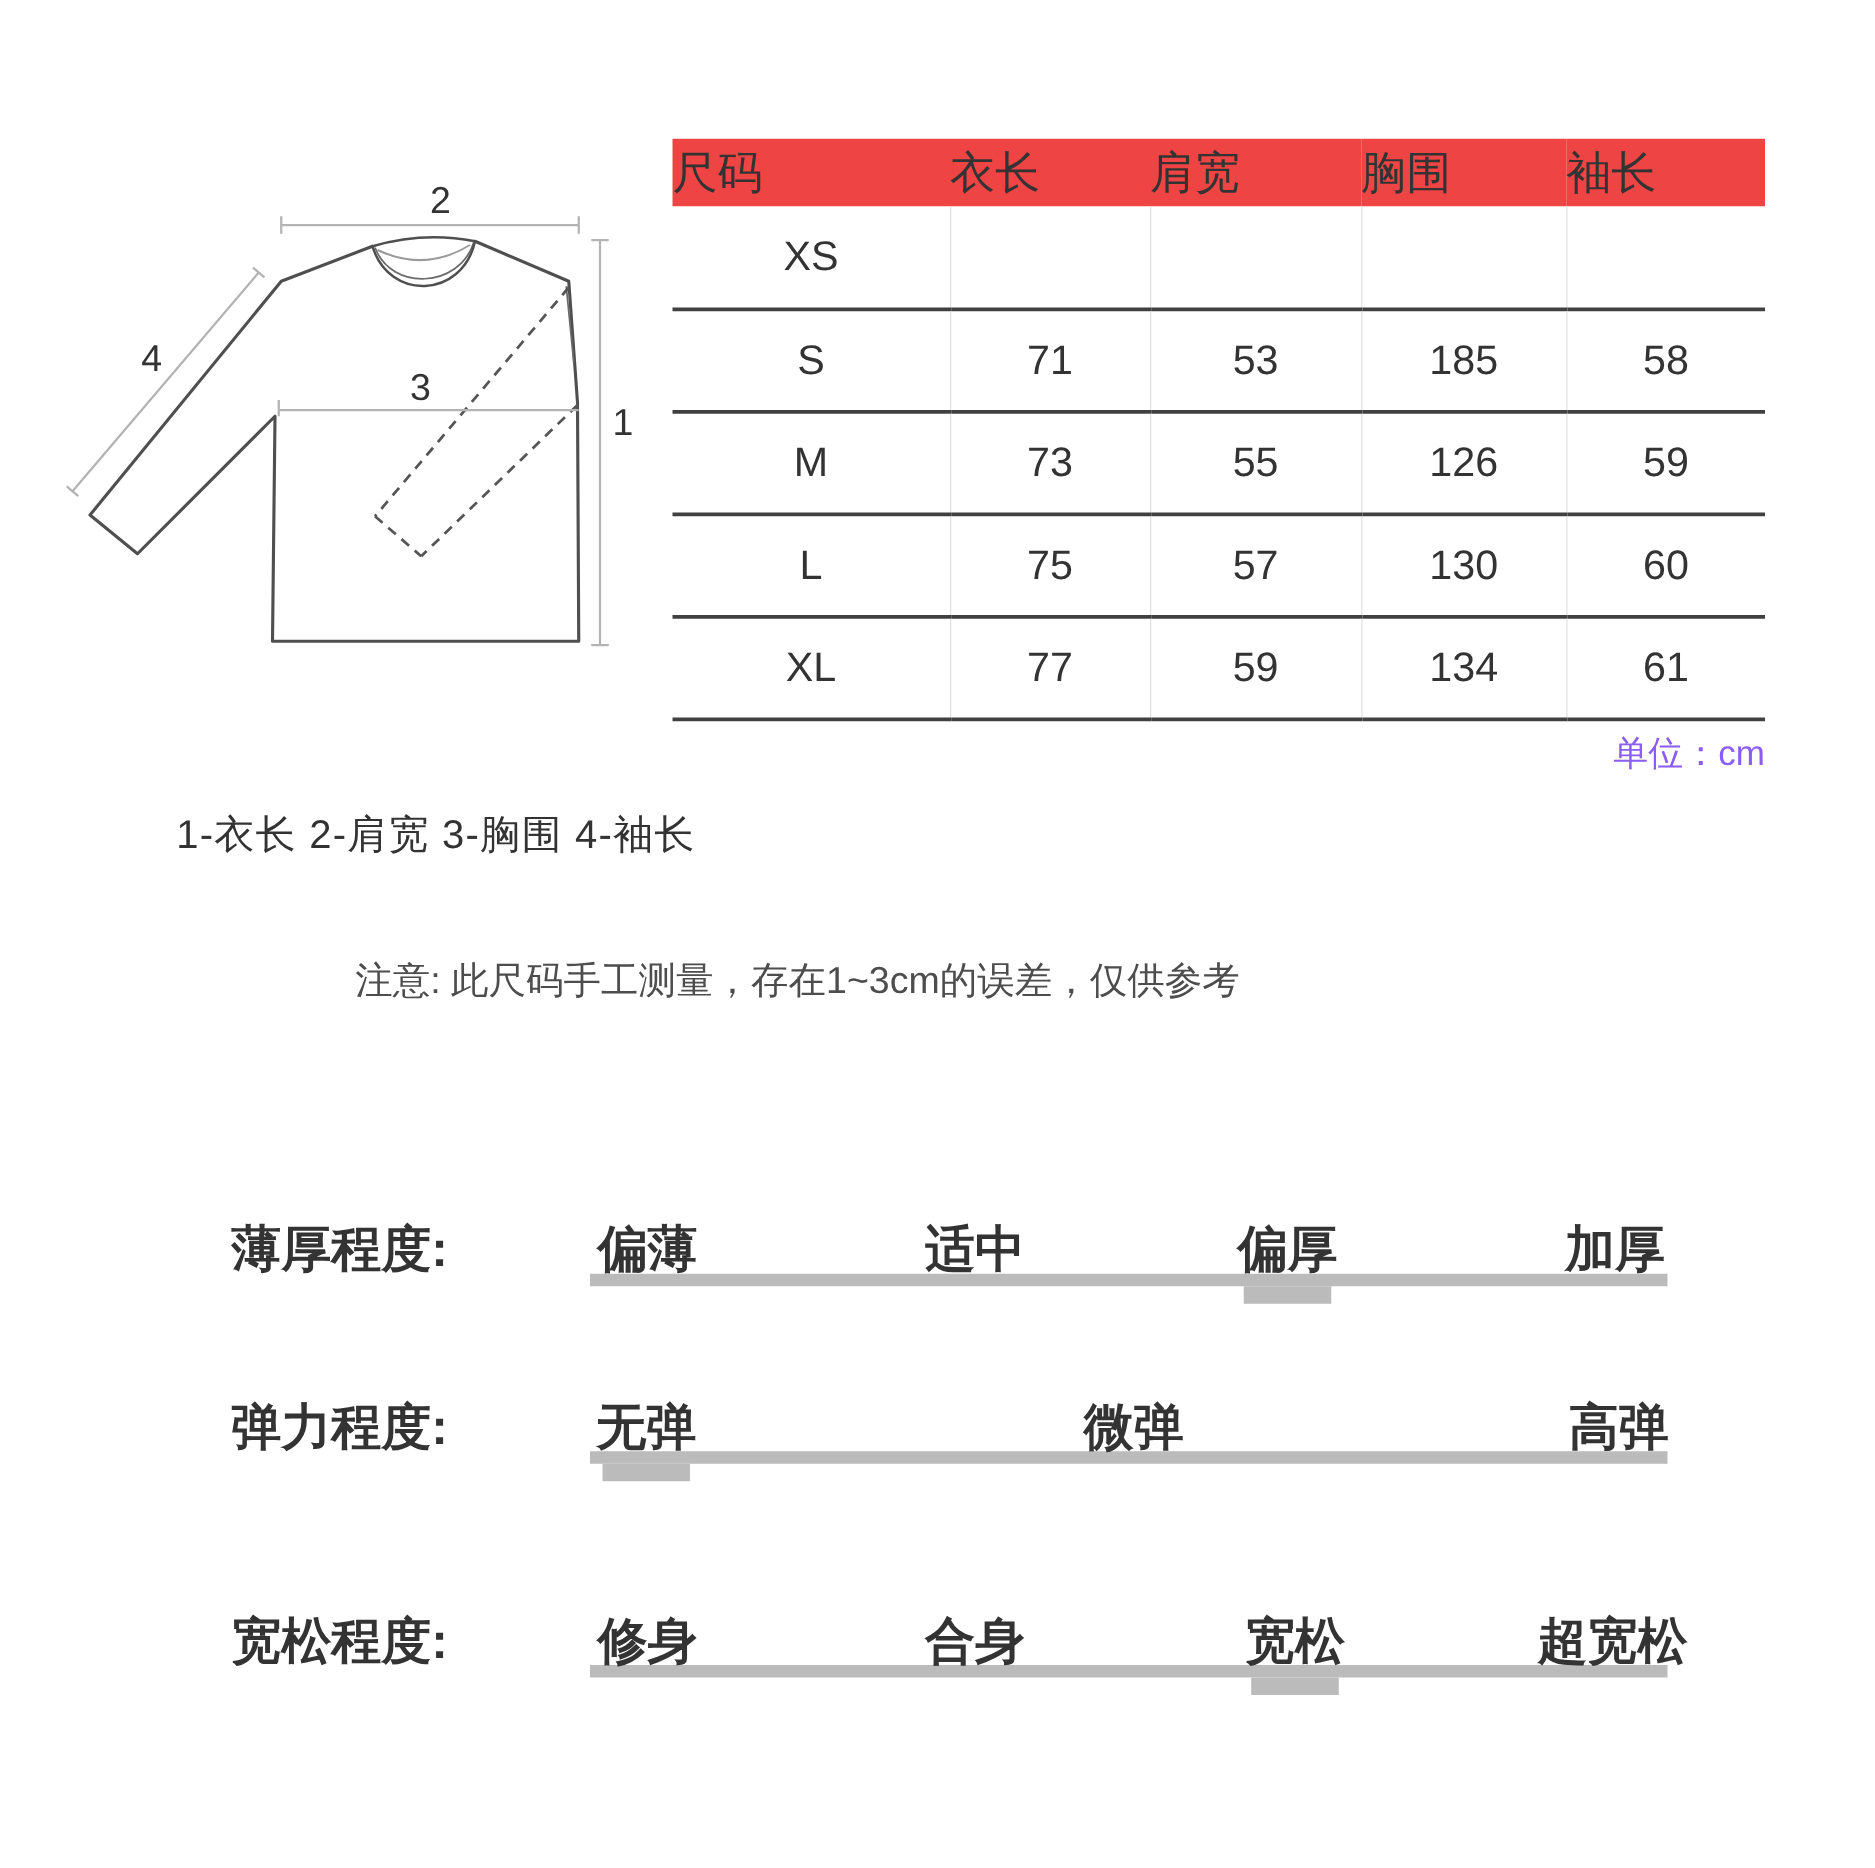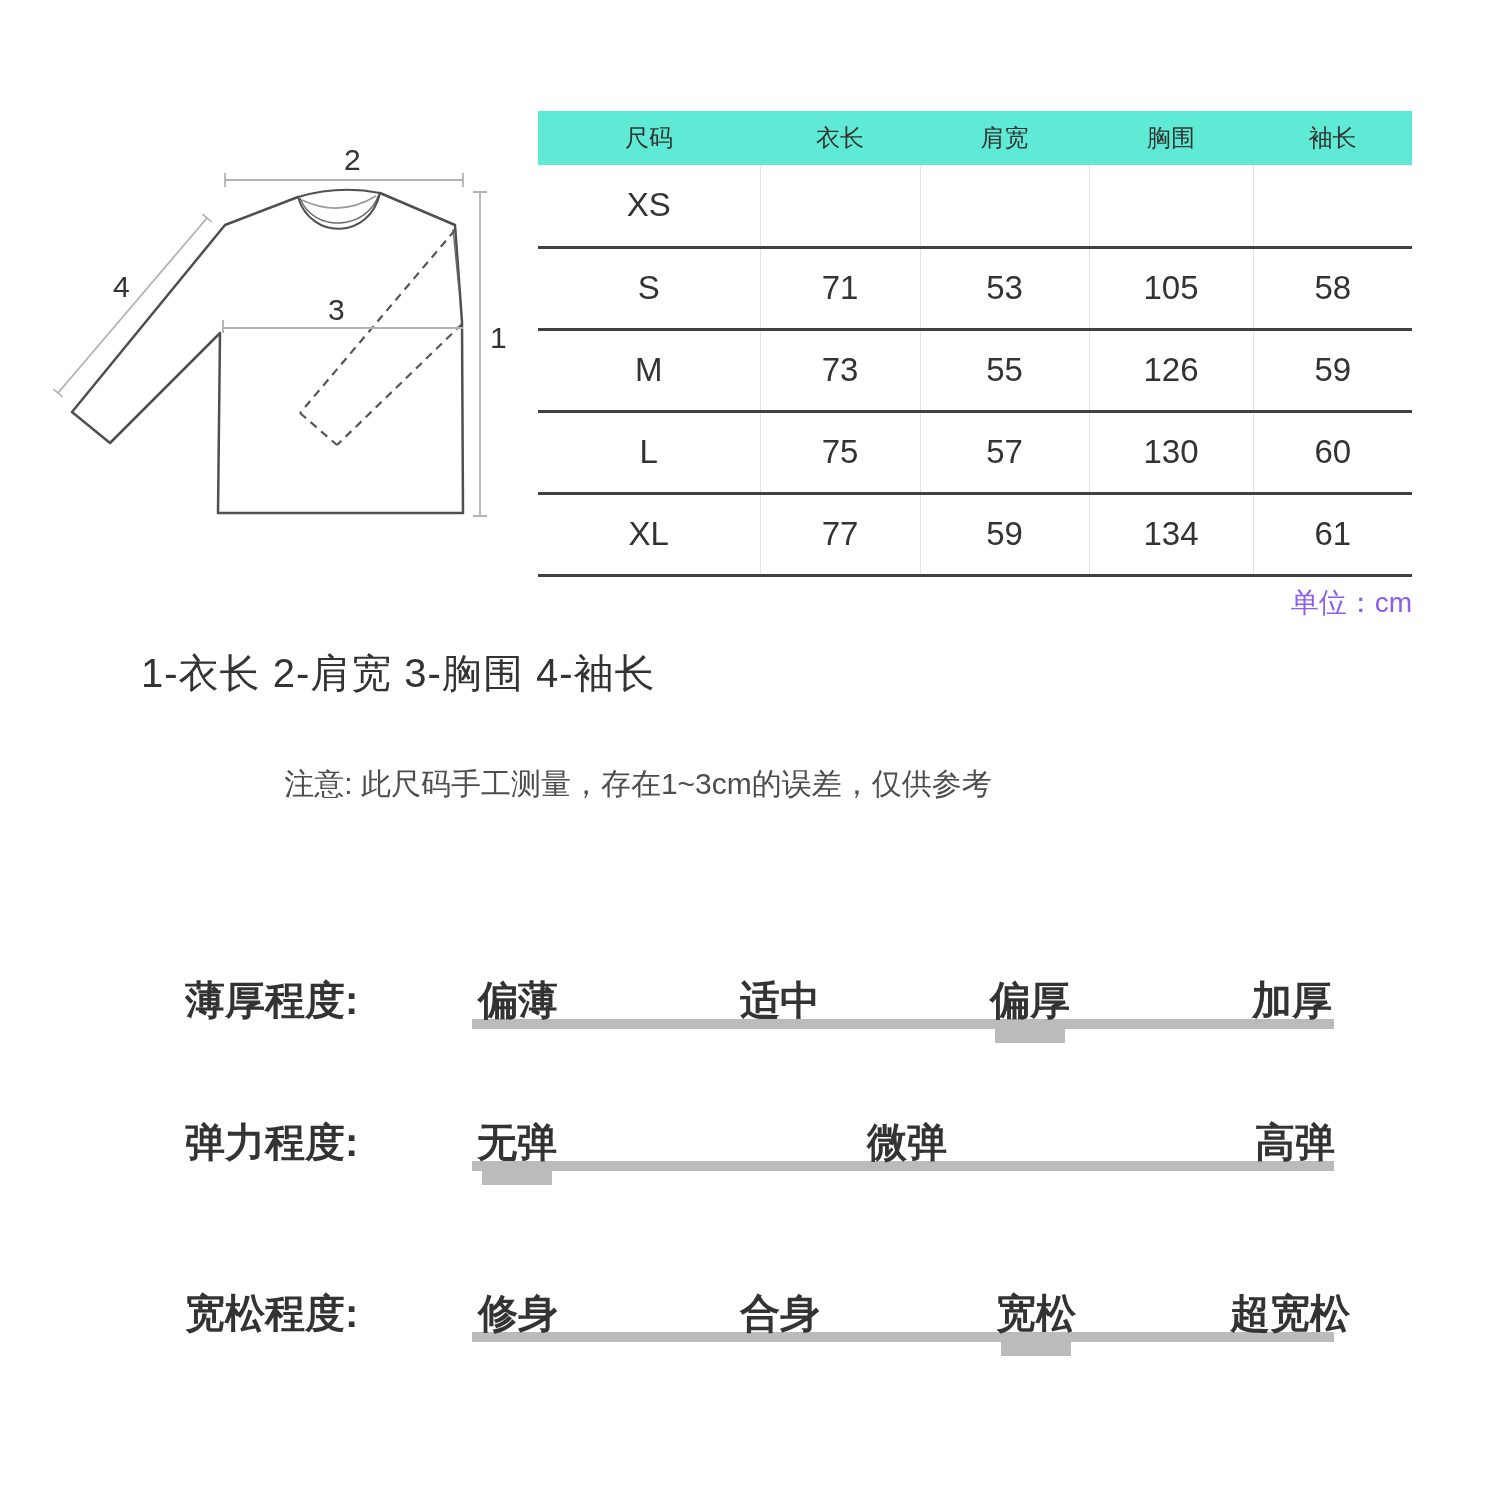--- a/index.html
+++ b/index.html
@@ -19,38 +19,38 @@
   .shirt-svg .dash { fill:none; stroke:#555; stroke-width:2.2; stroke-dasharray:8 6; }
   .shirt-svg .measure { fill:none; stroke:#b3b3b3; stroke-width:1.8; }
   .shirt-svg text { fill:#333; font-size:30px; font-weight:500; font-family:"Liberation Sans","DejaVu Sans",sans-serif; }
 
   
   .size-table {
     position:absolute; left:538px; top:111px; width:874px;
     border-collapse:collapse; table-layout:fixed;
   }
   .size-table th {
-    height:54px; background:#5eead4; font-size:24px; font-weight:500; color:#333;
-    text-align:center; vertical-align:middle;
+    height:54px; background:#ef4444; font-size:36px; font-weight:500; color:#333;
+    text-align:left; vertical-align:middle;
   }
   .size-table td {
     height:82px; font-size:33px; font-weight:400; color:#333;
     text-align:center; vertical-align:middle;
     border-bottom:3px solid #404040;
   }
   .size-table td + td { border-left:1px solid #e1e1e1; }
 
   .unit-note {
     position:absolute; top:584px; right:88px;
     font-size:28px; font-weight:500; color:#8b5cf6;
   }
 
   .legend {
     position:absolute; left:141px; top:646px;
-    font-size:40px; font-weight:500; color:#333; letter-spacing:1px;
+    font-size:32px; font-weight:500; color:#333; letter-spacing:1px;
   }
 
   .measure-note {
     position:absolute; left:0; top:764px; width:1276px; text-align:center;
     font-size:30px; font-weight:500; color:#4d4d4d;
   }
 
   
   .attr-row { position:absolute; left:0; width:1248px; height:80px; }
   .attr-row .attr-label {
@@ -128,21 +128,21 @@
         <td>XS</td>
         <td></td>
         <td></td>
         <td></td>
         <td></td>
       </tr>
       <tr>
         <td>S</td>
         <td>71</td>
         <td>53</td>
-        <td>105</td>
+        <td>185</td>
         <td>58</td>
       </tr>
       <tr>
         <td>M</td>
         <td>73</td>
         <td>55</td>
         <td>126</td>
         <td>59</td>
       </tr>
       <tr>

